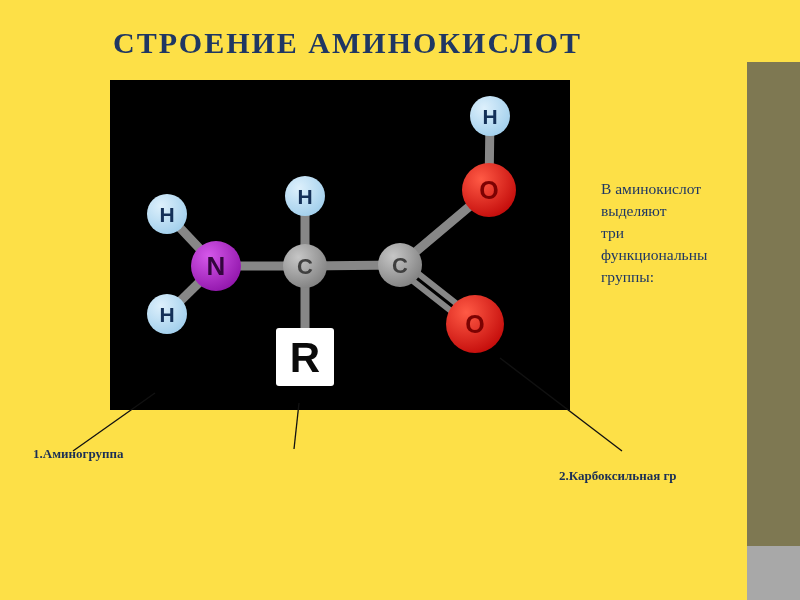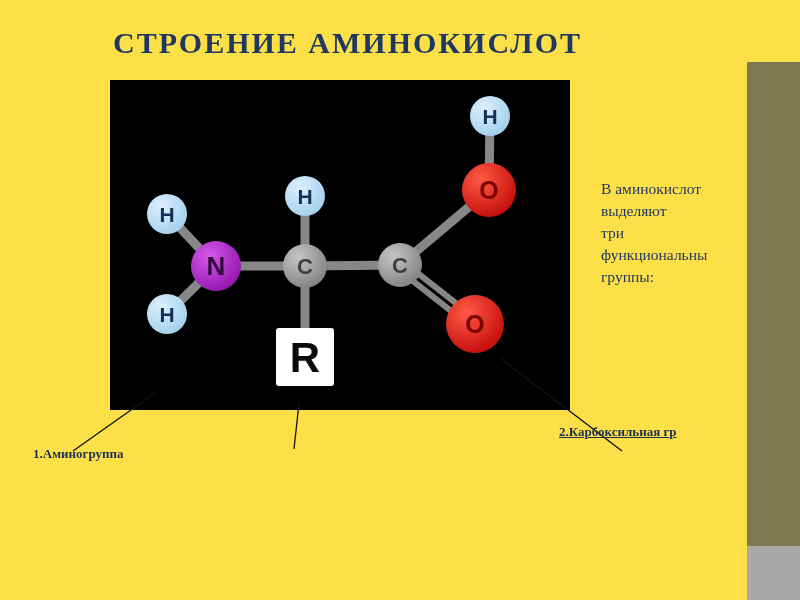--- a/index.html
+++ b/index.html
@@ -23,21 +23,21 @@
   }
   .overlay{
     position:absolute;left:0;top:0;width:800px;height:600px;
     pointer-events:none;
   }
   .label{
     position:absolute;font-size:13px;font-weight:bold;color:#1B2F55;
   }
   .label-amino{left:33px;top:446px;}
   .label-radical{left:228px;top:446px;line-height:23px;}
-  .label-carboxyl{left:559px;top:424px;width:188px;white-space:nowrap;overflow:hidden;text-decoration:underline;}
+  .label-carboxyl{left:559px;top:468px;width:188px;white-space:nowrap;overflow:hidden;}
   .accent-bar{
     position:absolute;left:747px;top:62px;width:53px;height:484px;
     background:#7E7852;
   }
   .corner-block{
     position:absolute;left:747px;top:546px;width:53px;height:54px;
     background:#A8A8A8;
   }
 </style>
 </head>

